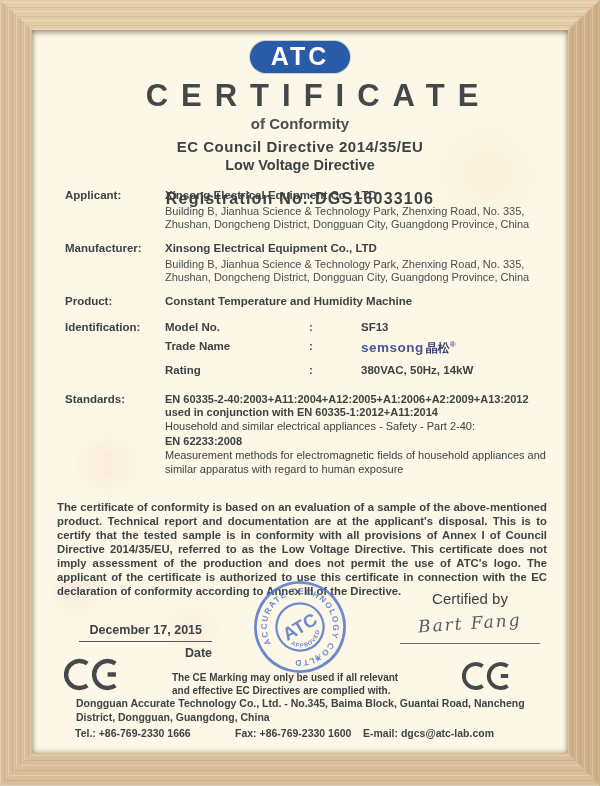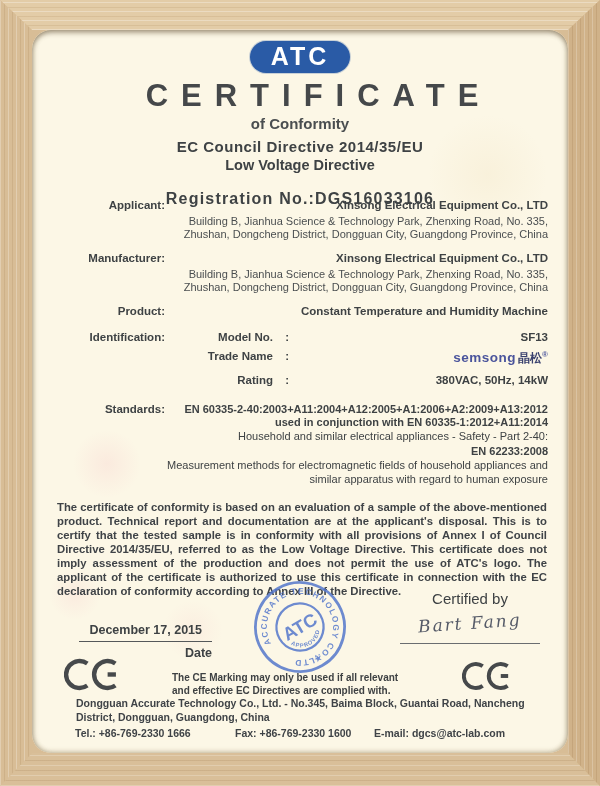--- a/index.html
+++ b/index.html
@@ -26,43 +26,43 @@
   .paper { position:absolute; left:32px; top:30px; width:536px; height:723px;
     background:
       radial-gradient(circle at 14% 60%, rgba(235,120,150,.10), transparent 34px),
       radial-gradient(circle at 8% 78%, rgba(235,120,150,.09), transparent 26px),
       radial-gradient(circle at 30% 83%, rgba(235,120,150,.07), transparent 30px),
       radial-gradient(circle at 85% 20%, rgba(210,170,90,.08), transparent 60px),
       #fcf7e6;
     box-shadow: inset 0 4px 5px -1px rgba(80,60,30,.45),
                 inset 0 -3px 4px -1px rgba(110,90,50,.25),
                 inset 4px 0 5px -2px rgba(110,90,50,.28),
-                inset -4px 0 5px -2px rgba(110,90,50,.28); border-radius: 19px; }
+                inset -4px 0 5px -2px rgba(110,90,50,.28); }
 
   
   .header { position:absolute; top:0; left:0; right:0; text-align:center; }
   .atc-pill { display:inline-block; margin-top:11px; min-width:100px; height:32px;
     background:#2a5ba6; border-radius:17px; color:#ffffff; font-weight:bold;
     font-size:25px; line-height:31px; letter-spacing:3px; padding:0 16px;
     box-shadow:0 0 0 1px rgba(42,91,166,.25); }
   .cert-title { margin-top:5px; font-size:31px; font-weight:bold; letter-spacing:13px;
     text-indent:13px; color:#45484a;padding-left:24px; }
   .conformity { margin-top:1px; font-size:15px; font-weight:bold; color:#4a4e50; }
   .directive1 { margin-top:6px; font-size:15px; font-weight:bold; letter-spacing:.5px; }
   .directive2 { margin-top:2px; font-size:14.5px; font-weight:bold; }
   .registration { margin-top:17px; font-size:16px; font-weight:bold; letter-spacing:1.2px; }
 
   
-  .fields { position:absolute; top:169px; left:33px; right:20px; font-size:11px;text-align:right; }
+  .fields { position:absolute; top:159px; left:33px; right:20px; font-size:11px; }
   .row { display:grid; grid-template-columns:100px 1fr; margin-bottom:10px; }
   .label { font-weight:bold; font-size:11.5px; }
   .company { font-weight:bold; font-size:11.5px; margin-bottom:4px; }
   .address { line-height:1.22; color:#4a4e50; }
   .id-row { display:grid; grid-template-columns:108px 16px 1fr; margin-bottom:7px;
-    font-weight:bold; font-size:11.5px; }
+    font-weight:bold; font-size:11.5px;gap:36px; }
   .trade-logo { color:#4a549c; font-weight:bold; font-size:13.5px; letter-spacing:.5px; }
   .trade-cjk { color:#39406e; font-weight:bold; font-size:12px; margin-left:2px; }
   .trade-reg { color:#4a549c; font-size:8px; vertical-align:super; }
   .std-line { line-height:1.22; margin-bottom:1px; }
   .std-bold { font-weight:bold; }
 
   
   .body-par { position:absolute; top:470px; left:25px; width:490px;
     font-size:11.3px; font-weight:bold; text-align:justify; line-height:1.24;
     color:#3f4347; }
@@ -86,21 +86,21 @@
   .ce-left  { position:absolute; left:32px;  top:628px; }
   .ce-right { position:absolute; left:430px; top:628px; }
   .ce-note { position:absolute; left:140px; top:641px; width:232px; 
     font-size:10px; font-weight:bold; line-height:1.3; color:#3e4143; }
 
   .footer-company { position:absolute; left:44px; top:667px; width:462px;
     font-size:10.5px; font-weight:bold; line-height:1.3; color:#3f4347; }
   .footer-contacts { position:absolute; left:43px; top:697px; right:16px; display:flex;
     font-size:10.5px; font-weight:bold; color:#3f4347; }
   .contact-tel { width:160px; }
-  .contact-fax { width:139px; }
+  .contact-fax { width:128px; }
 </style>
 </head>
 <body>
 
 <div class="scene">
   <div class="wood wood-top"></div>
   <div class="wood wood-bottom"></div>
   <div class="wood wood-left"></div>
   <div class="wood wood-right"></div>
 

